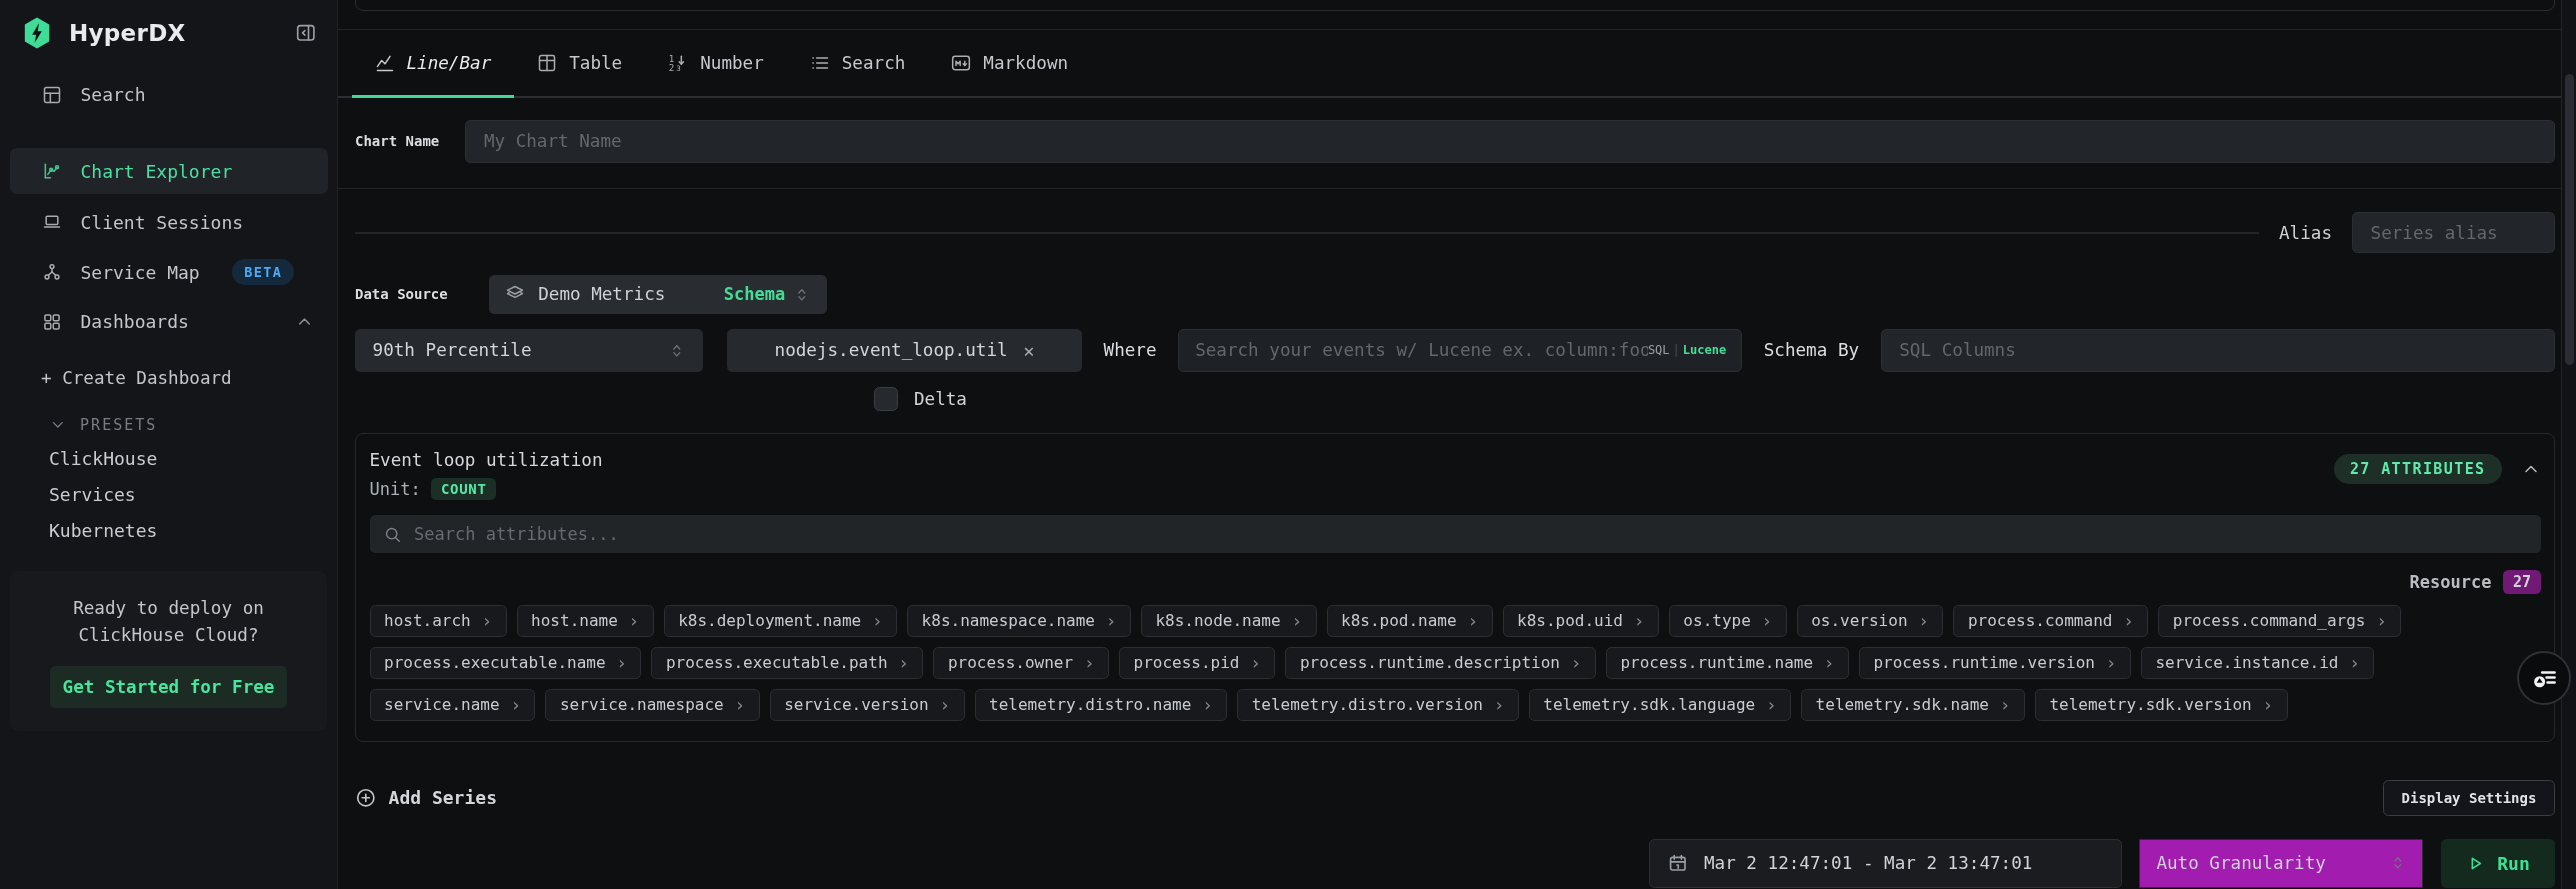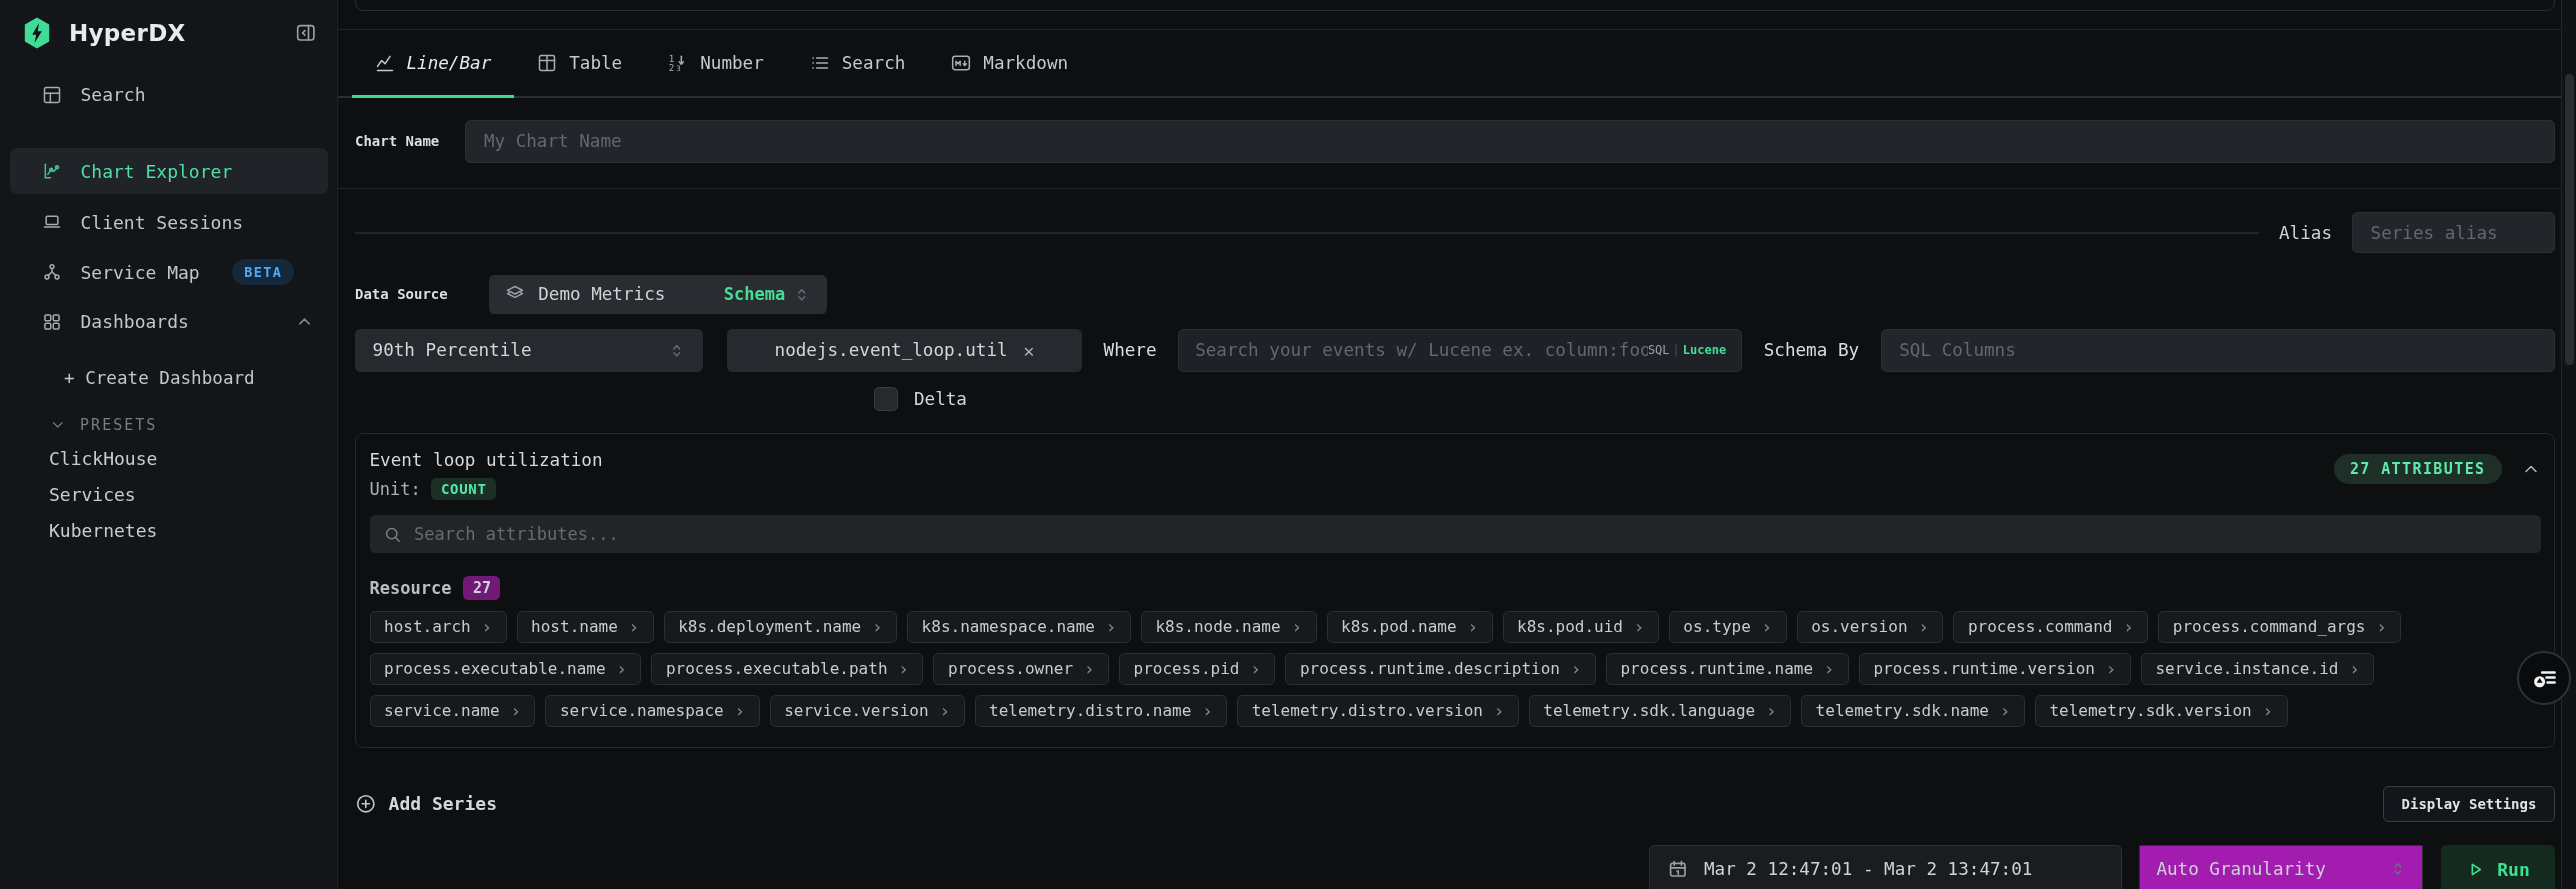--- a/index.html
+++ b/index.html
@@ -38,21 +38,21 @@
   .nav-item.gap-after { margin-bottom: 32px; }
   .nav-item.active { background: #202327; color: #4ce0a0; height: 46px; }
   .beta-badge {
     margin-left: 13.5px; background: #15293c; color: #4dabf7;
     font-size: 13.5px; font-weight: bold; letter-spacing: 1.4px;
     padding: 4.7px 12px; border-radius: 675px;
   }
   .nav-chevron { margin-left: auto; color: #9aa0a6; }
   .nav-chevron svg { width: 19px; height: 19px; }
 
-  .create-dash { margin-top: 10.8px; padding-left: 64px; height: 35px; display: flex; align-items: center; font-size: 17.6px; color: #c3c6cb; background:none; border:none; font-family:inherit; cursor:pointer; }
+  .create-dash { margin-top: 10.8px; padding-left: 41px; height: 35px; display: flex; align-items: center; font-size: 17.6px; color: #c3c6cb; background:none; border:none; font-family:inherit; cursor:pointer; }
 
   .presets-header { margin-top: 13.5px; padding-left: 49px; height: 31px; display: flex; align-items: center; gap: 13.5px; color: #787d84; font-size: 15px; letter-spacing: 2px; background:none; border:none; font-family:inherit; cursor:pointer; }
   .presets-header svg { width: 17.6px; height: 17.6px; }
   .preset-item { padding-left: 49px; height: 36px; display: flex; align-items: center; font-size: 18px; color: #c9ccd1; background:none; border:none; font-family:inherit; cursor:pointer; width:100%; text-align:left; }
 
   .cloud-card { margin: 23px 10px 0; background: #17191d; border-radius: 8px; padding: 24px 17.6px 23px; text-align: center; }
   .cloud-card-text { font-size: 17.6px; color: #c3c6cb; line-height: 1.5; max-width: 284px; margin: 0 auto; }
   .cloud-cta {
     margin: 17.6px auto 0; width: 237px; height: 42px;
     background: #1c2b24; color: #46e69c; font-weight: bold; font-size: 17.6px;
@@ -142,21 +142,21 @@
   .panel-right { margin-left: auto; display: flex; align-items: center; gap: 19px; margin-top: 4px; }
   .attr-count-pill { background: #1d2f27; color: #5fe9ab; font-weight: bold; font-size: 15px; letter-spacing: 1.4px; padding: 6px 16px; border-radius: 675px; }
   .panel-collapse { color: #b6bac0; background: none; border: none; cursor: pointer; }
   .panel-collapse svg { width: 20px; height: 20px; }
 
   .attr-search { margin-top: 15px; height: 38px; background: #222528; border-radius: 5.4px; display: flex; align-items: center; gap: 12px; padding: 0 13.5px; }
   .attr-search svg { width: 19px; height: 19px; color: #7c8187; }
   .attr-search input { flex: 1; background: transparent; border: none; outline: none; font-family: inherit; font-size: 17px; color: #d5d8dc; }
   .attr-search input::placeholder { color: #666b72; }
 
-  .resource-row { margin-top: 23px; display: flex; align-items: center; gap: 12px; }
+  .resource-row { margin-top: 17px; display: flex; align-items: center; gap: 12px; justify-content: flex-end; }
   .resource-label { font-size: 17px; color: #b9bdc2; font-weight: bold; }
   .resource-pill { background: #701a75; color: #d0d3d7; font-size: 15px; font-weight: bold; padding: 2.7px 9.5px; border-radius: 5.4px; }
 
   .chips { margin-top: 10.8px; display: flex; flex-wrap: wrap; gap: 10px 10px; }
   .chip {
     height: 32px; display: inline-flex; align-items: center; gap: 10.8px; padding: 0 13.5px;
     background: #17191c; border: 1.4px solid #2c2f33; border-radius: 5.4px;
     font-size: 16px; color: #c8cbd0; font-family: inherit; cursor: pointer;
   }
   .chip-caret { color: #84898f; font-size: 17.6px; }
@@ -282,20 +282,24 @@
   <button class="presets-header">
     <svg class="icon" viewBox="0 0 24 24">
         <path d="m6 9 6 6 6-6"></path>
       </svg>
     <span>PRESETS</span>
   </button>
   <button class="preset-item">ClickHouse</button>
   <button class="preset-item">Services</button>
   <button class="preset-item">Kubernetes</button>
 
+  <div class="cloud-card">
+    <div class="cloud-card-text">Ready to deploy on ClickHouse Cloud?</div>
+    <button class="cloud-cta">Get Started for Free</button>
+  </div>
 </aside>
 
 <main class="main">
   <div class="main-inner">
     <div class="top-remnant"></div>
     <div class="divider top"></div>
 
     <div class="tabs">
       <button class="tab active">
         <svg class="icon" viewBox="0 0 24 24">

